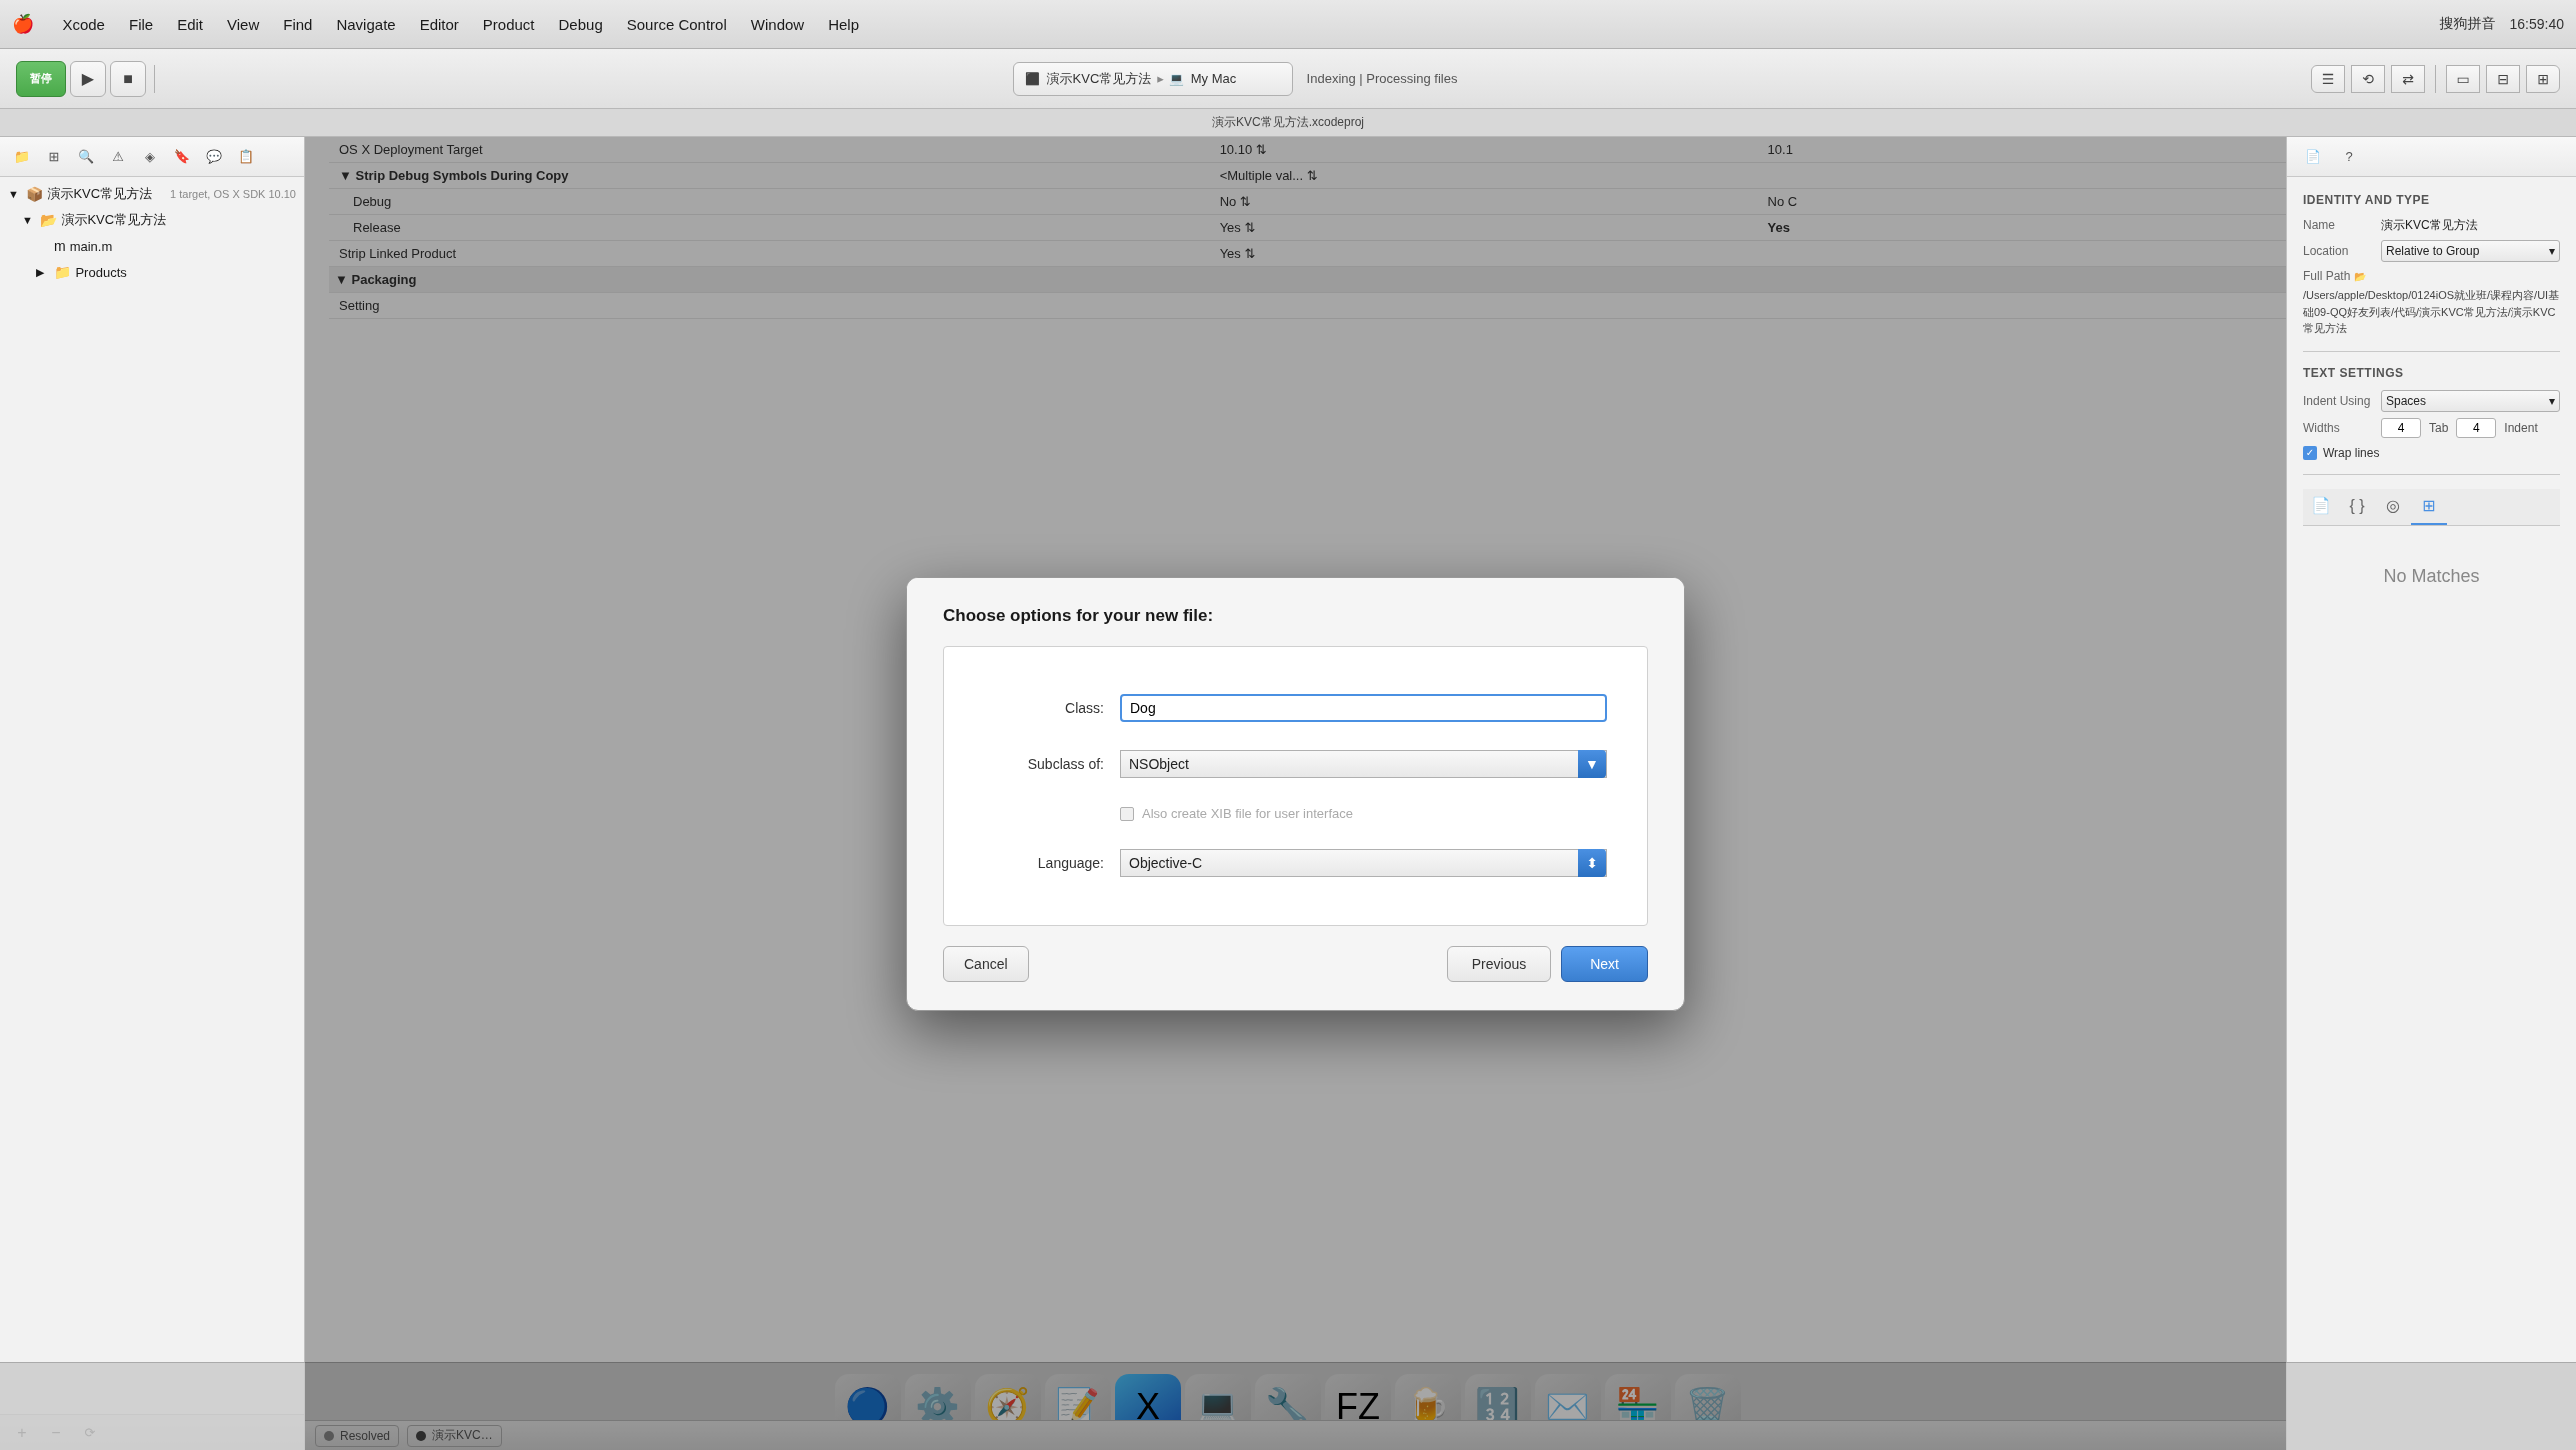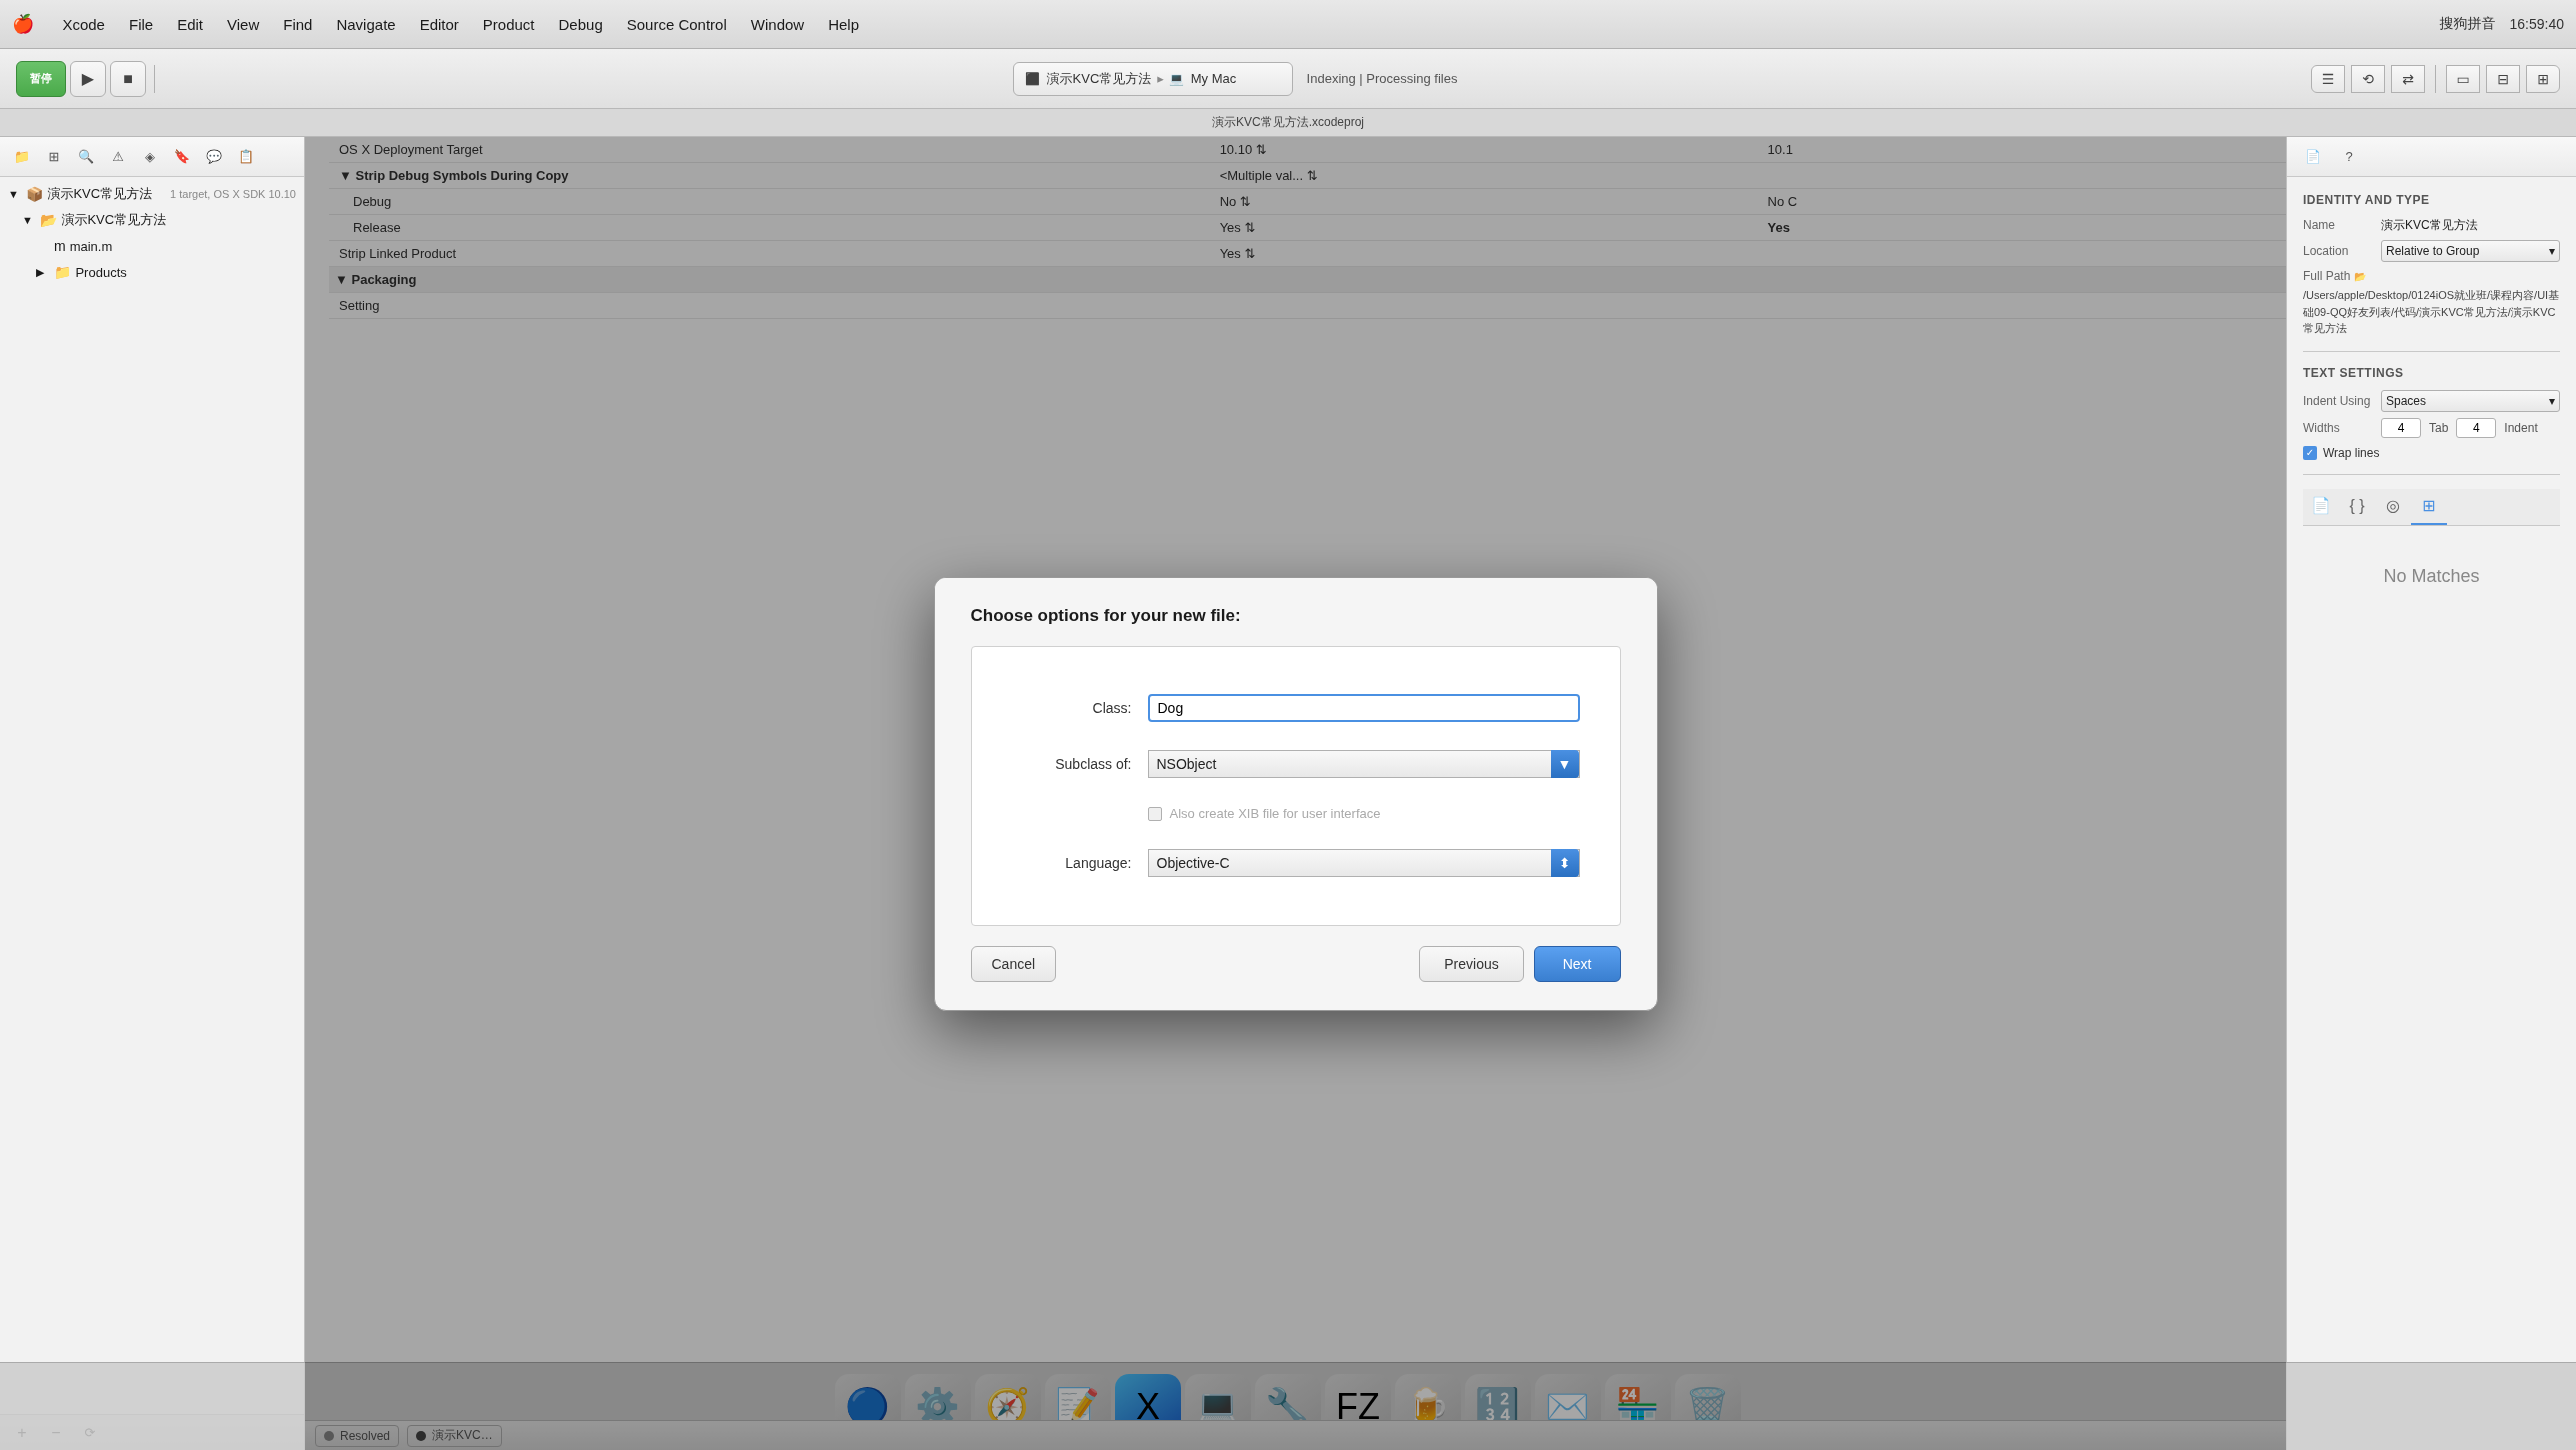--- a/index.html
+++ b/index.html
@@ -223,21 +223,21 @@
       align-items: center;
       justify-content: center;
       z-index: 50;
     }
 
     .dialog {
       background: #f5f5f5;
       border: 1px solid #999;
       border-radius: 12px;
       box-shadow: 0 20px 60px rgba(0,0,0,0.5);
-      width: 724px;
+      width: 779px;
       padding: 0;
       overflow: hidden;
     }
 
     .dialog-title-area {
       padding: 28px 36px 20px;
       background: #f5f5f5;
     }
 
     .dialog-title {

